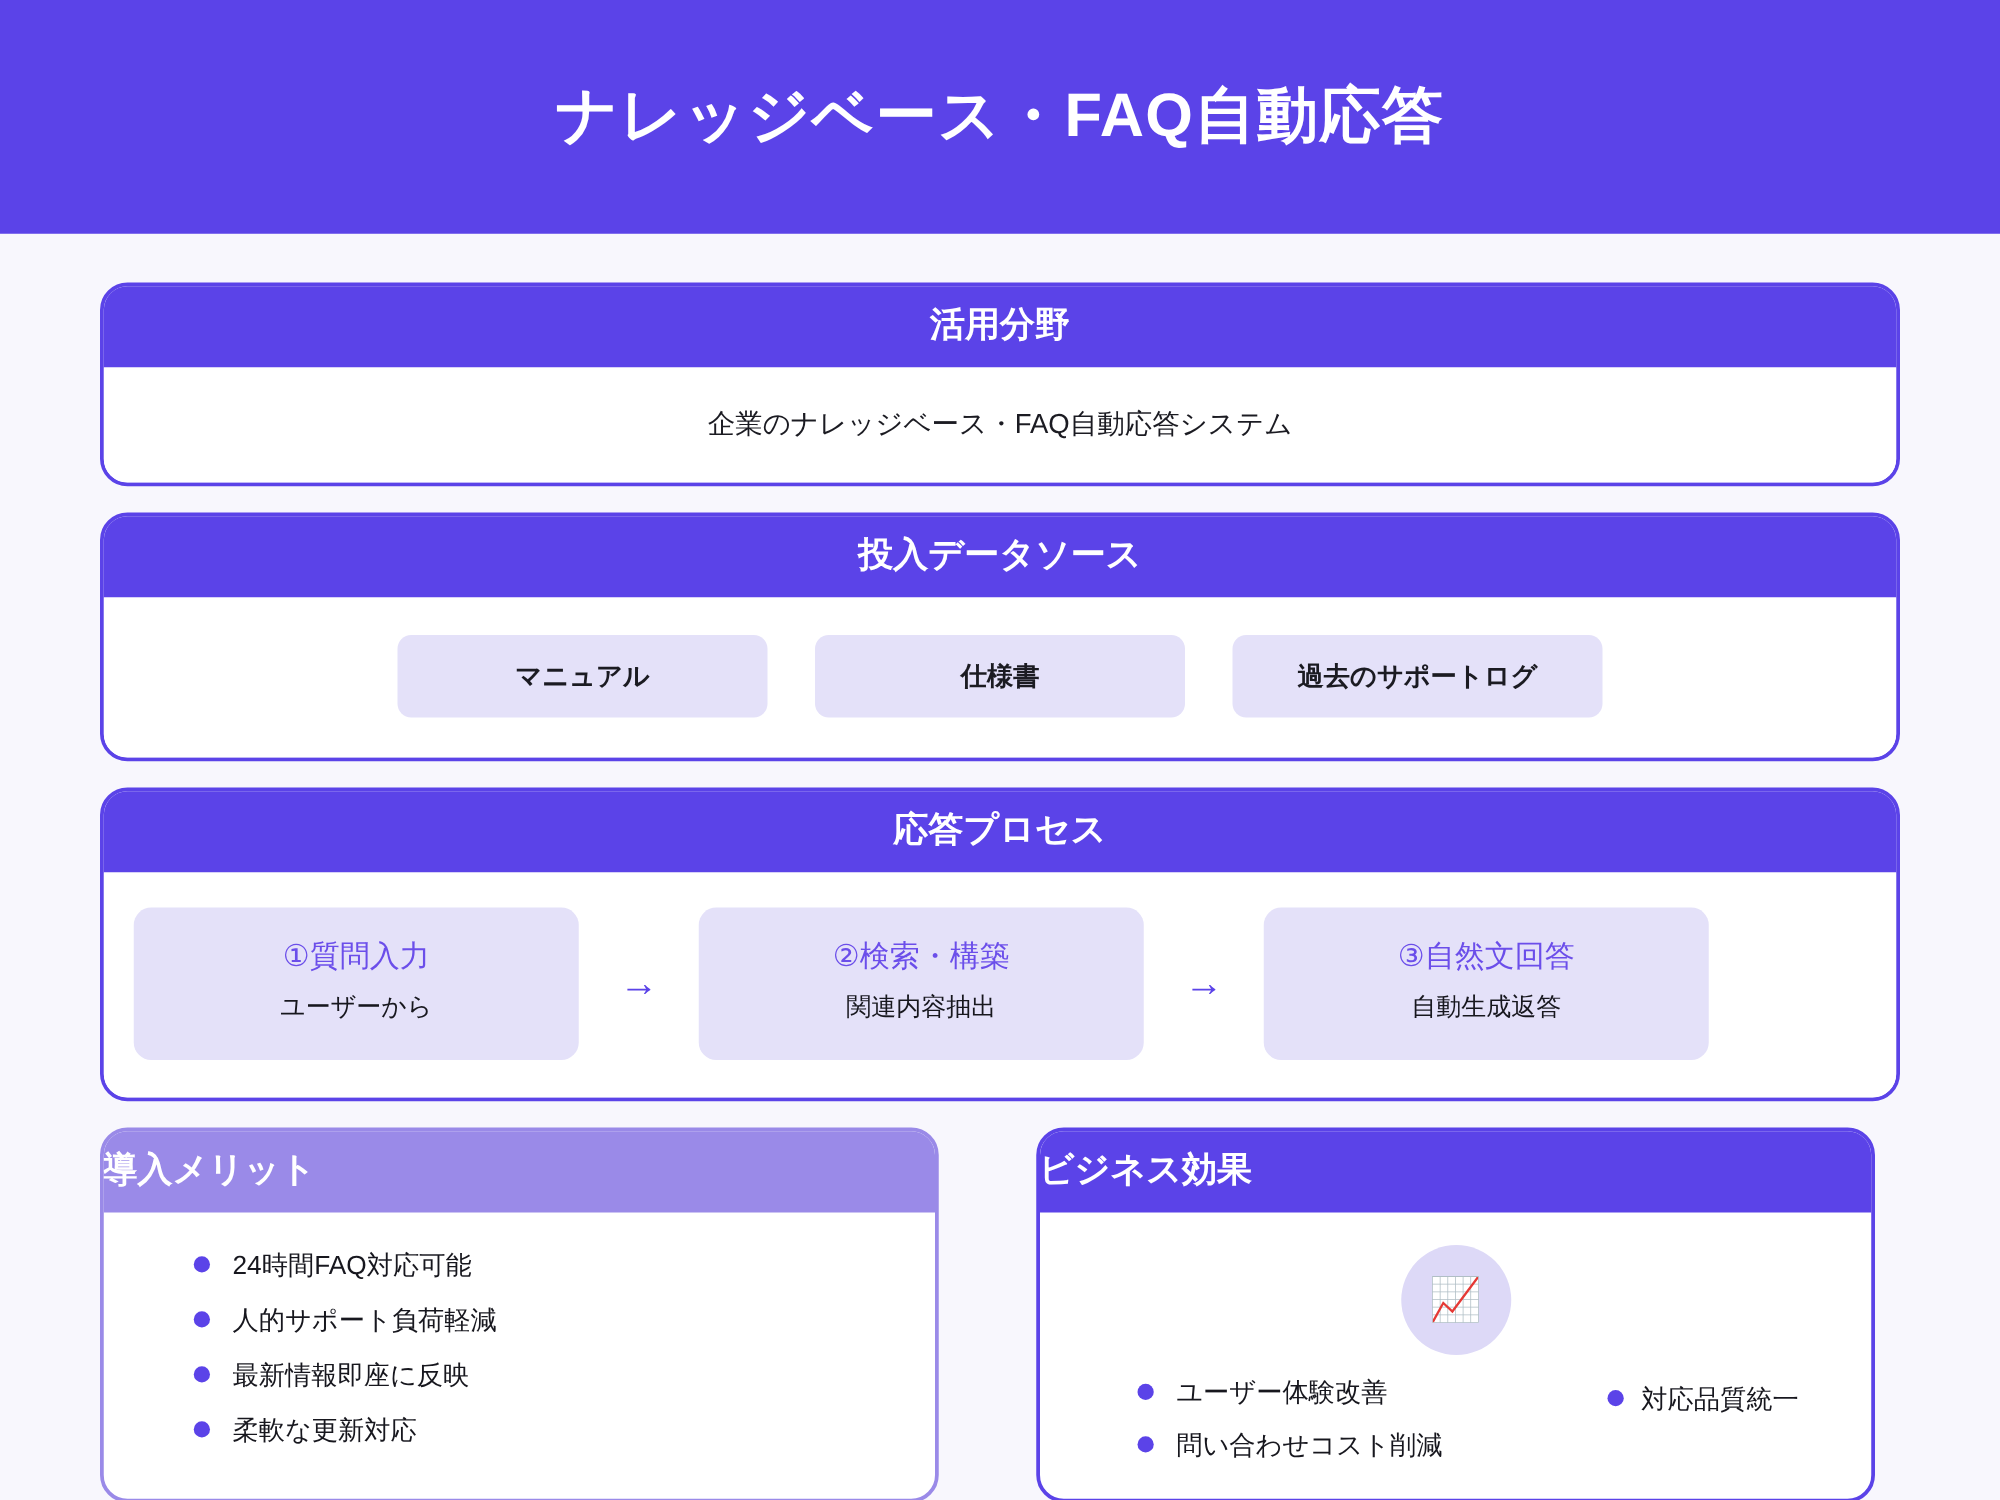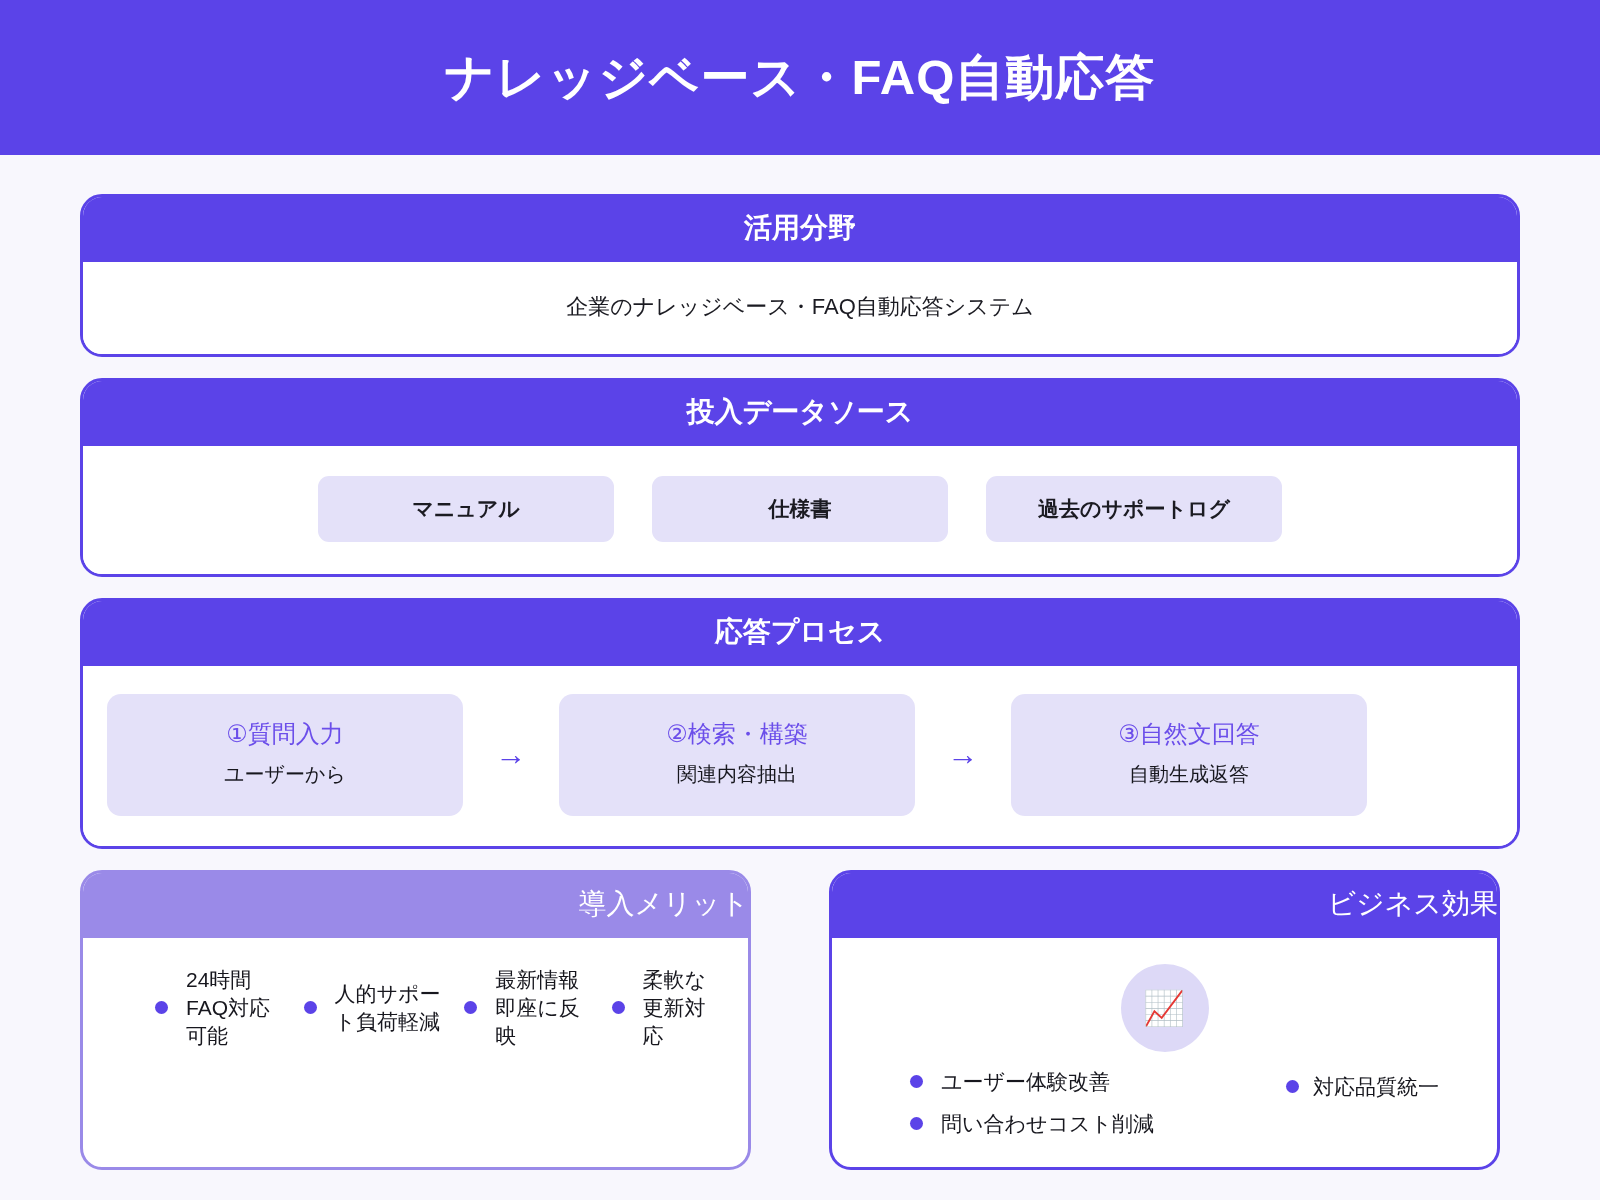--- a/index.html
+++ b/index.html
@@ -13,21 +13,21 @@
   body {
     background: #F8F7FD;
     font-family: "Liberation Sans", "DejaVu Sans", sans-serif;
     color: #16161d;
     overflow: hidden;
   }
 
   
   .header-banner {
     width: 1600px;
-    height: 155px;
+    height: 187px;
     background: #5B43E8;
     display: flex;
     align-items: center;
     justify-content: center;
   }
   .header-title {
     color: #ffffff;
     font-size: 49px;
     font-weight: bold;
     letter-spacing: 1px;
@@ -137,40 +137,40 @@
     overflow: hidden;
     height: 300px;
     display: flex;
     flex-direction: column;
   }
   .bottom-card.merits { border-color: #9A8AE8; }
 
   .bottom-head {
     color: #ffffff;
     font-size: 28px;
-    font-weight: normal;
-    text-align: right;
+    font-weight: bold;
+    text-align: left;
     padding: 13px 0 15px 0;
     border-radius: 18px 18px 0 0;
     margin: -1px -1px 0 -1px;
     background: #5B43E8;
   }
   .bottom-card.merits .bottom-head { background: #9A8AE8; }
 
   .bottom-body {
     flex: 1;
     padding: 22px 30px 14px 30px;
     position: relative;
   }
 
   
   .bullet-list {
     list-style: none;
     display: flex;
-    flex-direction: row;
+    flex-direction: column;
     gap: 16px;
     padding-left: 42px;
     padding-top: 6px;
   }
   .bullet-item {
     display: flex;
     align-items: center;
     gap: 18px;
     font-size: 21px;
     color: #17171e;

